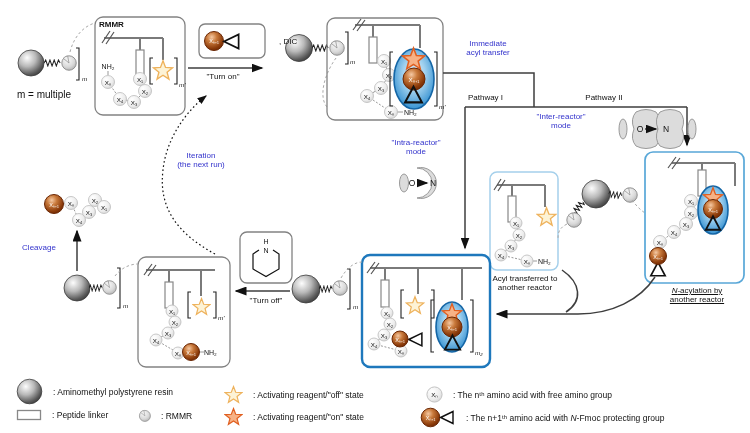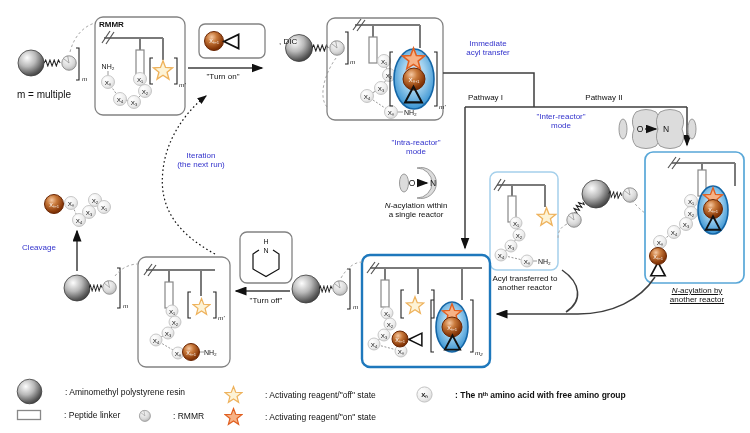--- a/index.html
+++ b/index.html
@@ -31,21 +31,21 @@
   .star-off{fill:#fdf3d6;stroke:#eeb25c;stroke-width:1.5;}
   .star-on{fill:#f7b286;stroke:#e05f20;stroke-width:1.5;}
   .tri-open{fill:none;stroke:#111;stroke-width:2;}
   .tri-white{fill:#fff;stroke:#111;stroke-width:1.8;}
   .blobgray{fill:#dcdcdc;stroke:#9a9a9a;stroke-width:1;}
   .t{font-family:"Liberation Sans",sans-serif;fill:#111;}
   .t6{font-size:6.2px;} .t55{font-size:5.5px;} .t7{font-size:7px;} .t8{font-size:8.5px;}
   .ti{font-style:italic;font-size:6.2px;}
   .tw{fill:#fff;}
   
-  .lrow{position:absolute;display:flex;align-items:center;gap:22px;font-size:8.5px;color:#111;}
+  .lrow{position:absolute;display:flex;align-items:center;gap:10px;font-size:8.5px;color:#111;}
   .lrow svg{flex:0 0 auto;}
 </style>
 </head>
 <body>
 
 <div id="stage">
 
 <svg id="art" width="750" height="433" viewBox="0 0 750 433">
   <defs>
     <radialGradient id="gBall" cx="35%" cy="30%" r="75%">
@@ -402,24 +402,20 @@
 <div class="cap" style="left:458px;top:93px;width:55px;">Pathway I</div>
 <div class="cap" style="left:575px;top:93px;width:58px;">Pathway II</div>
 <div class="cap blue" style="left:527px;top:112px;width:68px;">
   <div>"Inter-reactor"</div>
   <div>mode</div>
 </div>
 <div class="cap blue" style="left:384px;top:138px;width:64px;">
   <div>"Intra-reactor"</div>
   <div>mode</div>
 </div>
-<div class="cap" style="left:368px;top:201px;width:96px;">
-  <div><i>N</i><span>-acylation within</span></div>
-  <div>a single reactor</div>
-</div>
 <div class="cap" style="left:486px;top:274px;width:78px;">
   <div>Acyl transferred to</div>
   <div>another reactor</div>
 </div>
 <div class="cap" style="left:648px;top:286px;width:98px;text-decoration:underline;">
   <div><i>N</i><span>-acylation by</span></div>
   <div>another reactor</div>
 </div>
 <div class="cap blue" style="left:168px;top:151px;width:66px;">
   <div>Iteration</div>
@@ -451,21 +447,29 @@
         <use href="#star" width="19" height="19" class="star-off"></use>
       </svg>
   <span>: Activating reagent/"off" state</span>
 </div>
 <div class="lrow" style="left:224px;top:407px;">
   <svg width="19" height="19">
         <use href="#star" width="19" height="19" class="star-on"></use>
       </svg>
   <span>: Activating reagent/"on" state</span>
 </div>
-<div class="lrow" style="left:416px;top:386px;font-weight:bold;">
+<div class="lrow" style="left:426px;top:386px;">
   <svg width="17" height="17">
         <circle cx="8.5" cy="8.5" r="7.6" fill="url(#gAA)" stroke="#c2c2c2"></circle>
         <text x="8.5" y="11" text-anchor="middle" class="t t6">Xₙ</text>
       </svg>
   <span>: The nᵗʰ amino acid with free amino group</span>
 </div>
+<div class="lrow" style="left:420px;top:407px;">
+  <svg width="36" height="21">
+    <circle cx="10.5" cy="10.5" r="9.3" fill="url(#gBrown)" stroke="#6b2704"></circle>
+    <text x="10.5" y="13" text-anchor="middle" class="t t55 tw">Xₙ₊₁</text>
+    <use href="#triL" x="19" y="2.5" width="16" height="16" class="tri-white"></use>
+  </svg>
+  <span><span>: The n+1ᵗʰ amino acid with </span><i>N</i><span>-Fmoc protecting group</span></span>
+</div>
 
 </div>
 
 </body></html>

